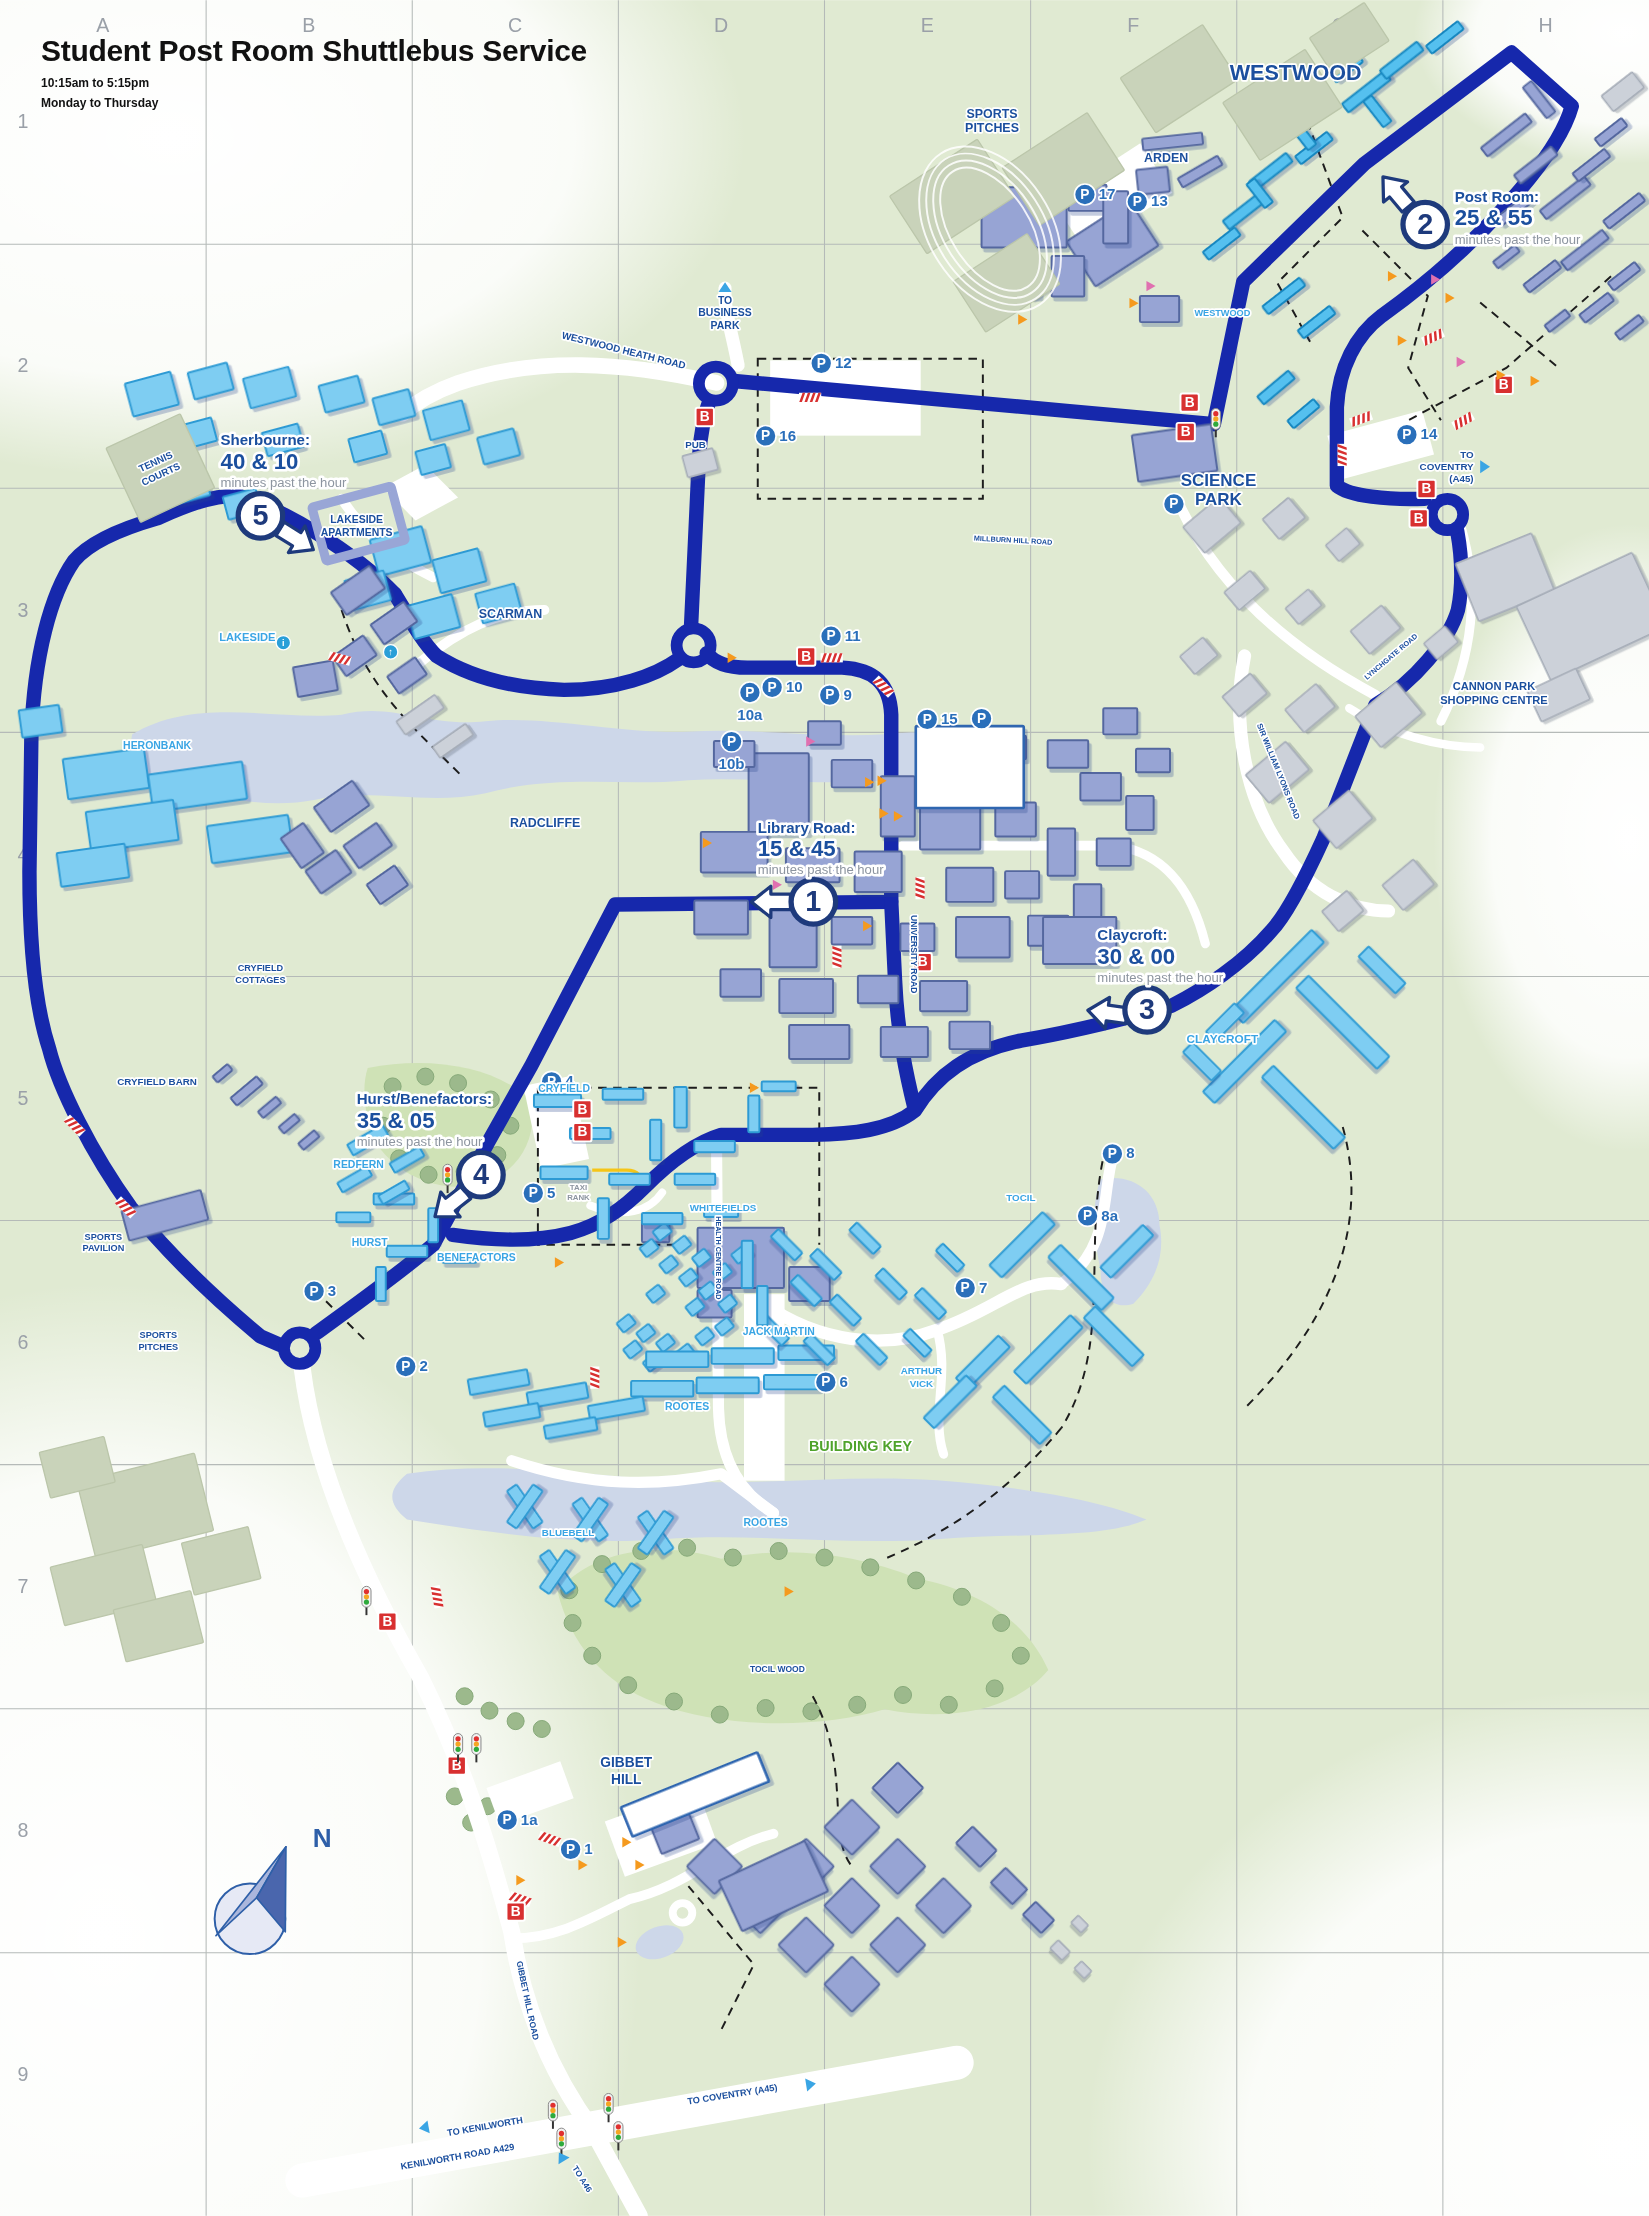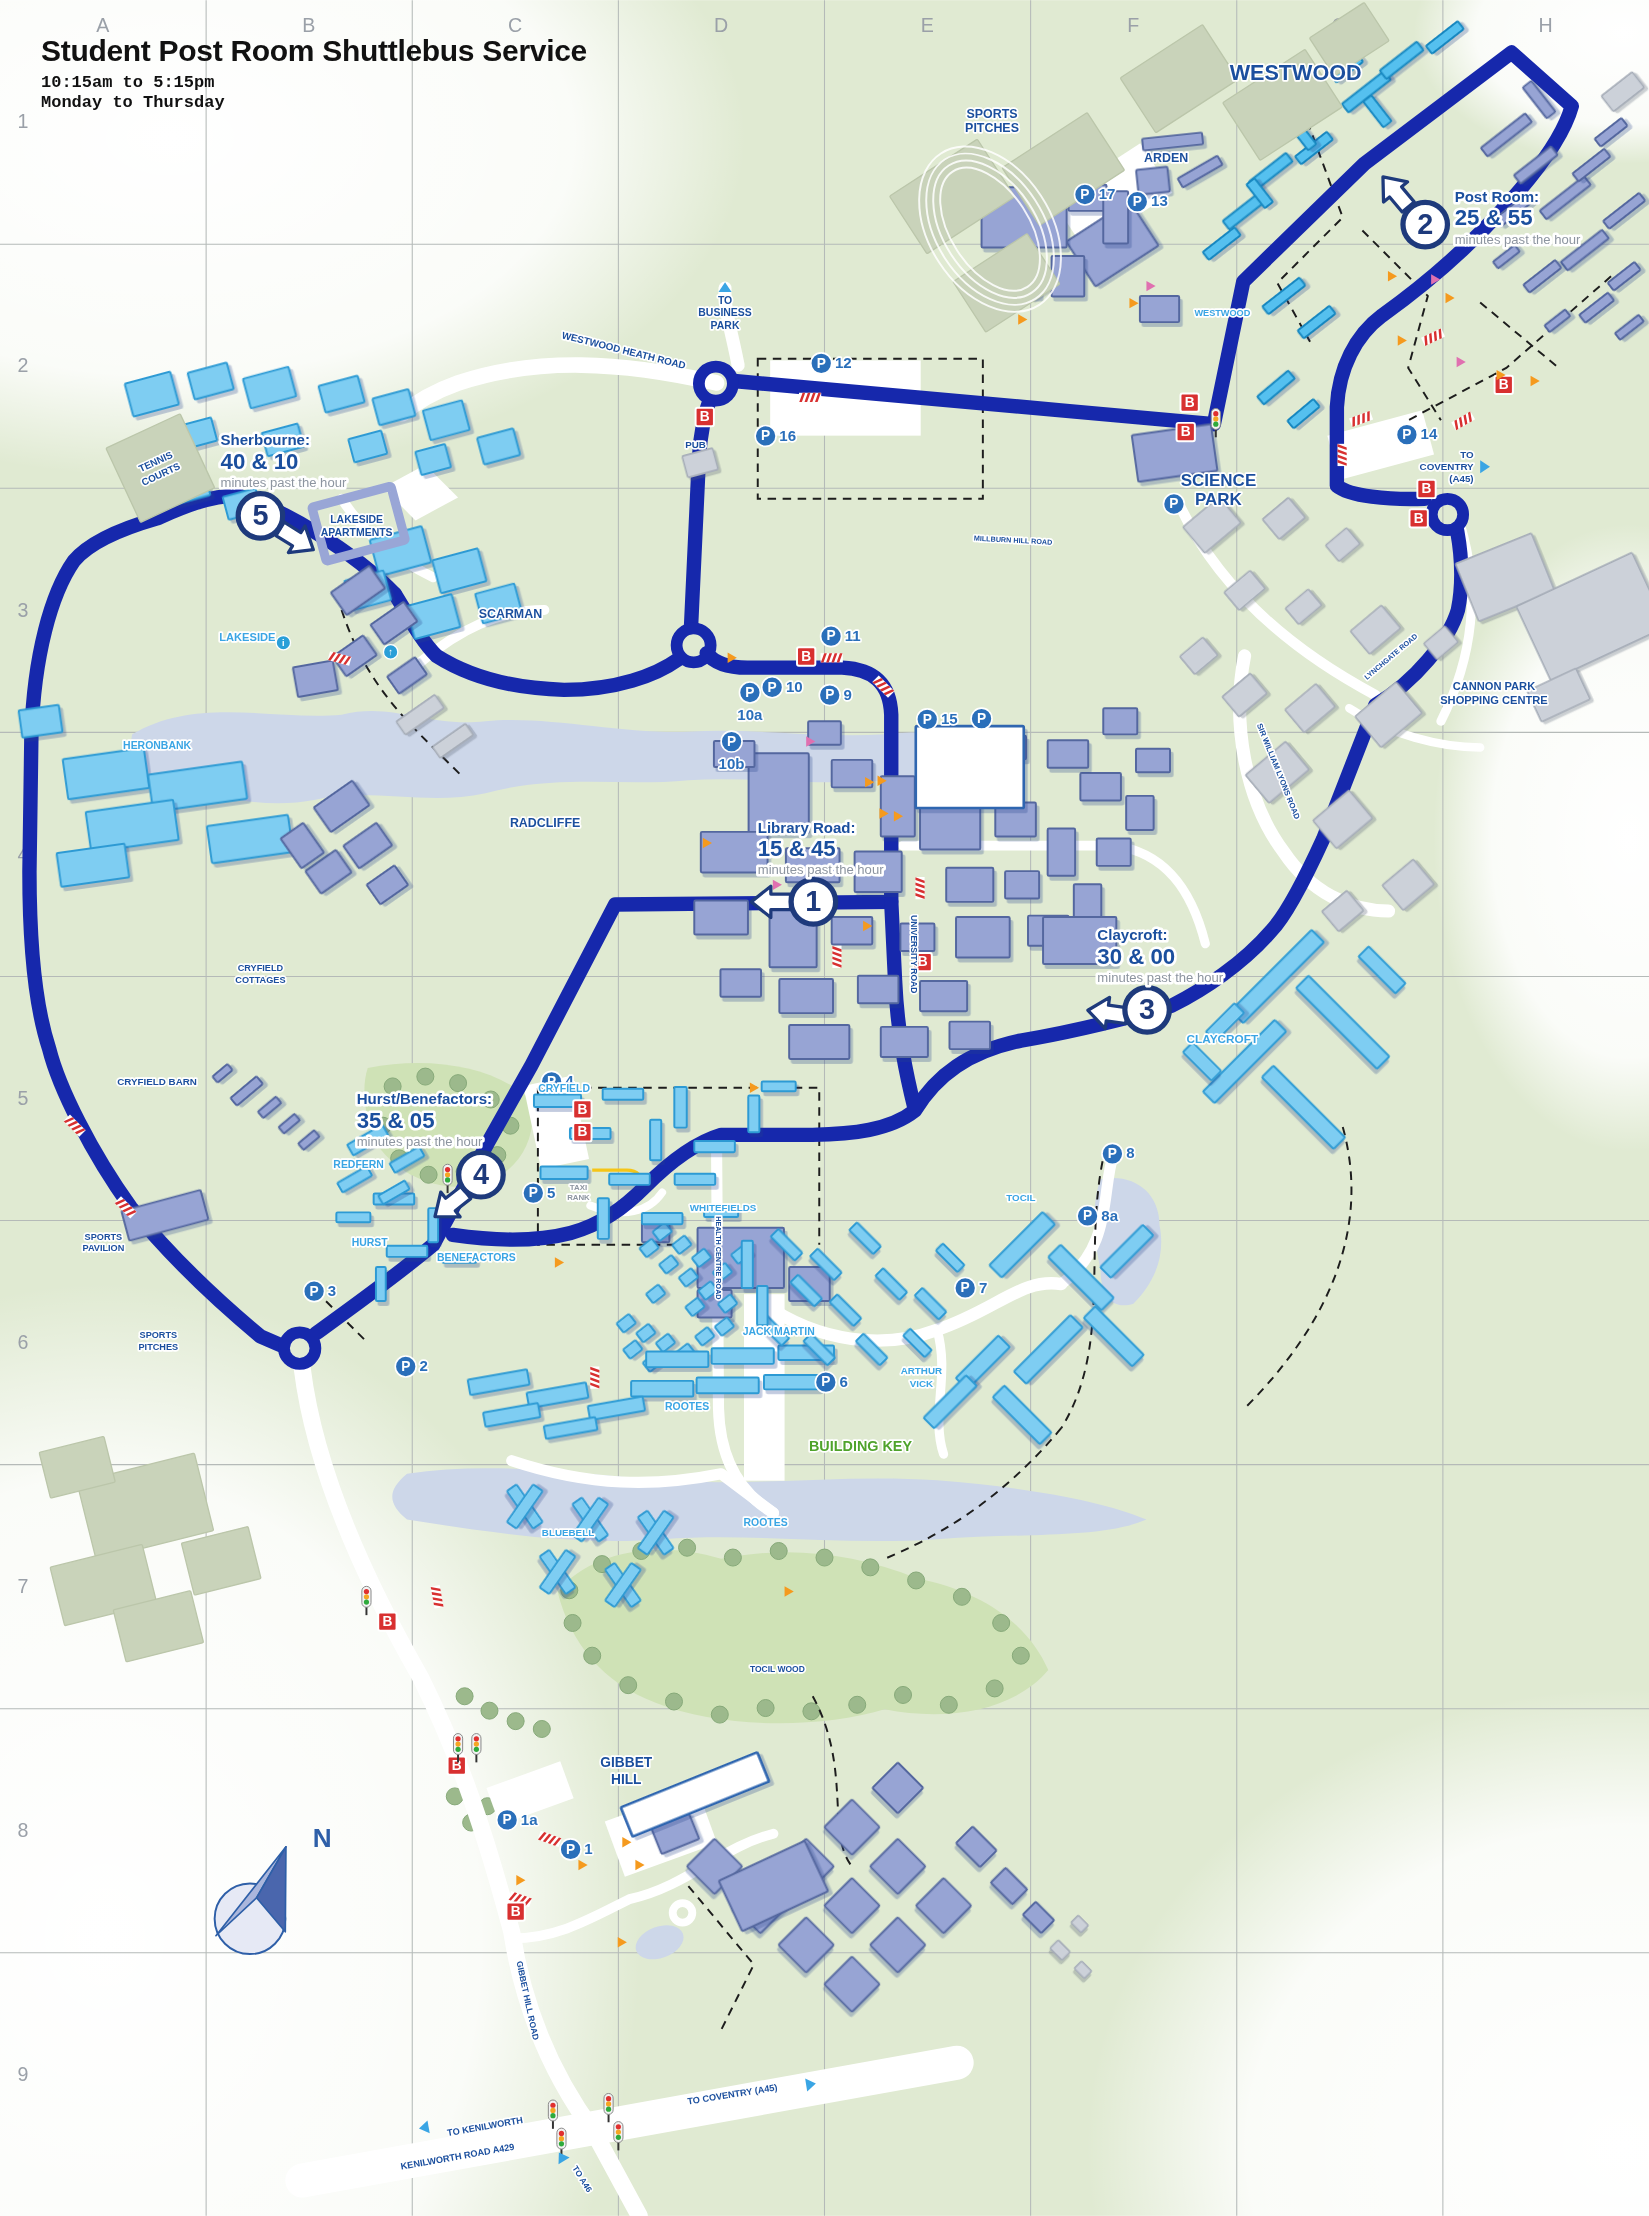--- a/index.html
+++ b/index.html
@@ -20,21 +20,21 @@
   .route{fill:none;stroke:#1628ac;stroke-width:22;stroke-linecap:round;stroke-linejoin:round;}
   .routec{fill:none;stroke:#1628ac;stroke-width:18;}
   .dash{fill:none;stroke:#1d1d1d;stroke-width:3;stroke-dasharray:13 10;}
   .dashb{fill:none;stroke:#111;stroke-width:6;stroke-dasharray:20 14;}
   .hal{paint-order:stroke;stroke:#fff;stroke-width:5px;stroke-linejoin:round;}
   .halw{paint-order:stroke;stroke:#fff;stroke-width:8px;stroke-linejoin:round;}
   .gridline{stroke:#b5bab8;stroke-width:1.6;}
   .gridtxt{fill:#9aa0a8;font-size:30px;}
   #title{position:absolute;left:41px;top:34px;color:#111;}
   #title h1{margin:0;font-size:30px;font-weight:700;letter-spacing:-0.3px;}
-  #title .sub{font-size:17px;font-weight:600;line-height:20px;margin-top:5.2px;font-family:Liberation Mono, monospace;}
+  #title .sub{font-size:12px;font-weight:600;line-height:20px;margin-top:5.2px;}
 </style>
 </head>
 <body>
 
 <div id="stage">
   <svg id="mapsvg" width="1649" height="2216" viewBox="0 0 2520 3386">
     <defs>
       <radialGradient id="fade">
           <stop offset="0%" stop-color="#fff" stop-opacity="1"></stop>
           <stop offset="70%" stop-color="#fff" stop-opacity=".85"></stop>

